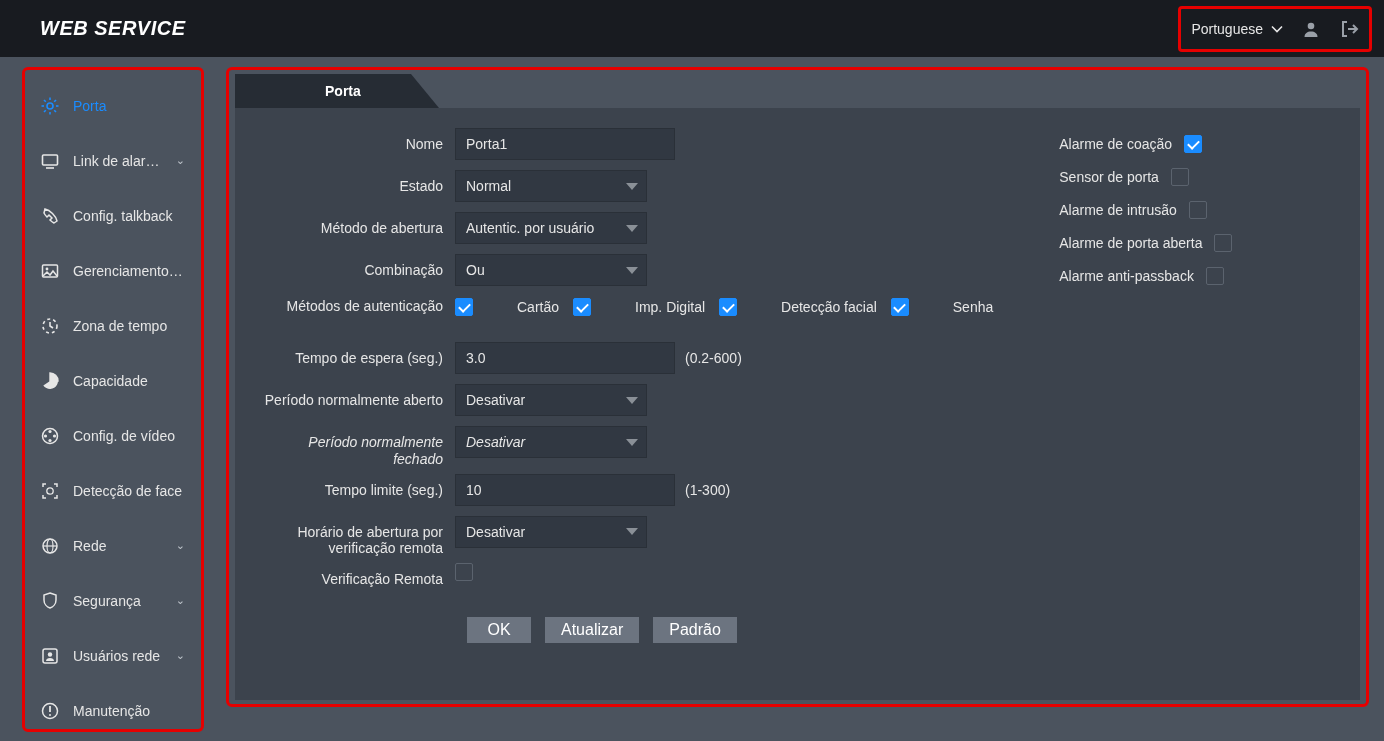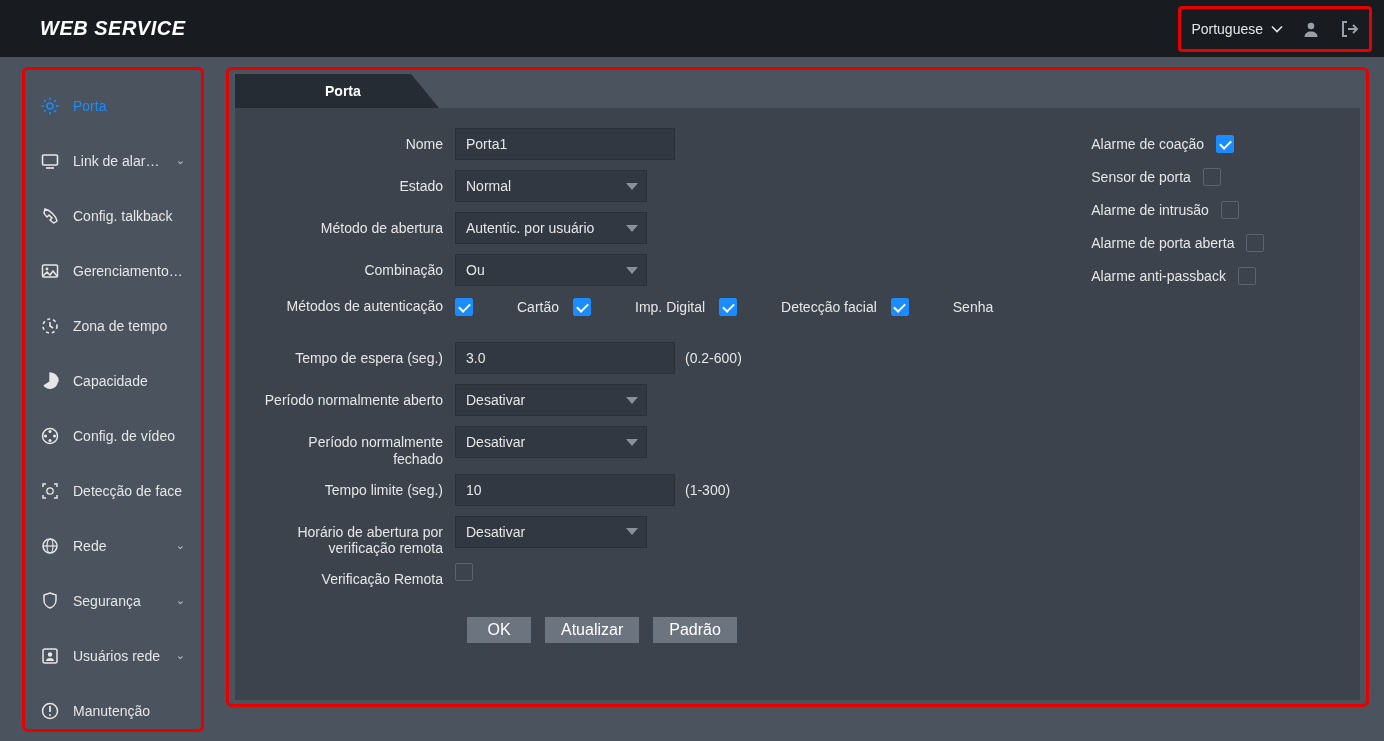--- a/index.html
+++ b/index.html
@@ -107,21 +107,21 @@
     position:absolute;
     right:-28px; top:0;
     border-top:34px solid transparent;
     border-left:28px solid #262c34;
   }
   .panel-inner{
     background:#3c434d;
     margin: 0 6px 6px 6px;
     height: calc(100% - 4px);
     display:flex;
-    gap:92px;
+    gap:60px;
     padding: 20px 30px 20px 20px;
   }
   .form-left{ flex:0 0 auto; }
   .form-right{ flex:0 0 auto; }
 
   .form-row{
     display:flex;
     align-items:flex-start;
     margin-bottom:6px;
     min-height:36px;
@@ -459,21 +459,21 @@
         <div class="form-row">
           <div class="form-label">Período normalmente aberto</div>
           <div class="form-control">
             <div class="select">
               <span>Desativar</span>
               <span class="caret"></span>
             </div>
           </div>
         </div>
 
-        <div class="form-row" style="margin-top:6px;">
+        <div class="form-row" style="margin-top:6px;font-style:italic;">
           <div class="form-label">Período normalmente fechado</div>
           <div class="form-control">
             <div class="select">
               <span>Desativar</span>
               <span class="caret"></span>
             </div>
           </div>
         </div>
 
         <div class="form-row" style="">

